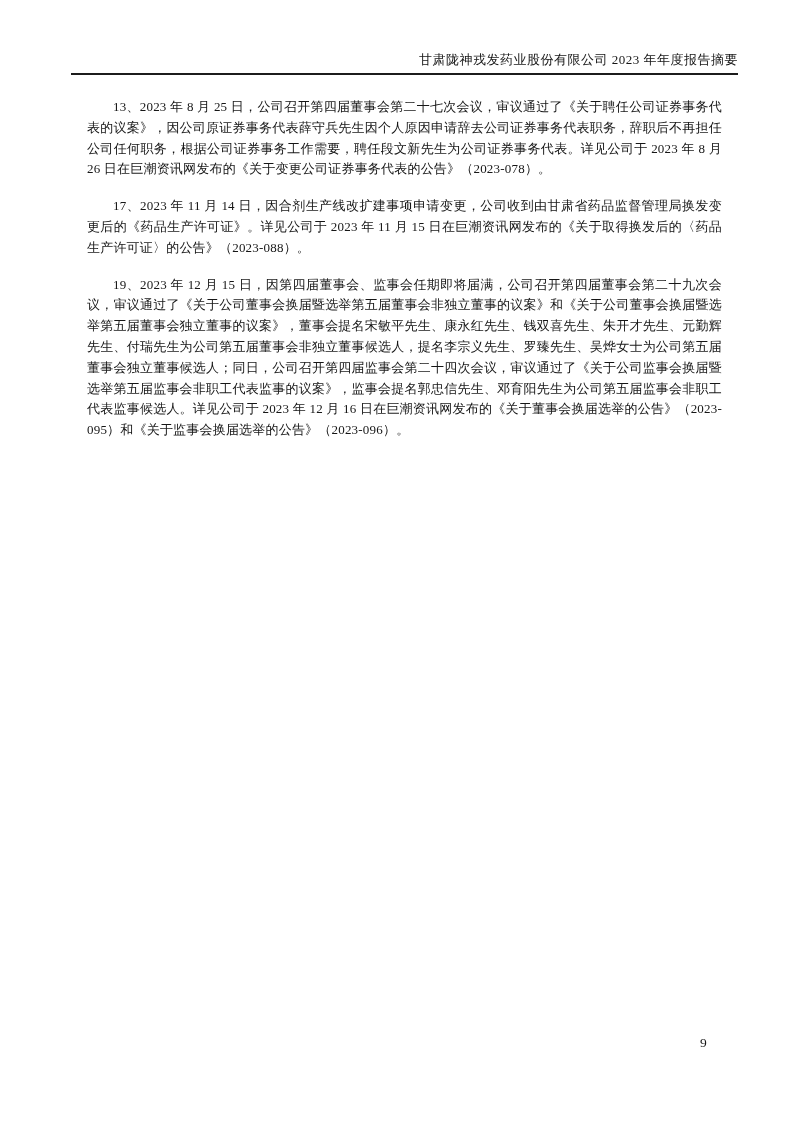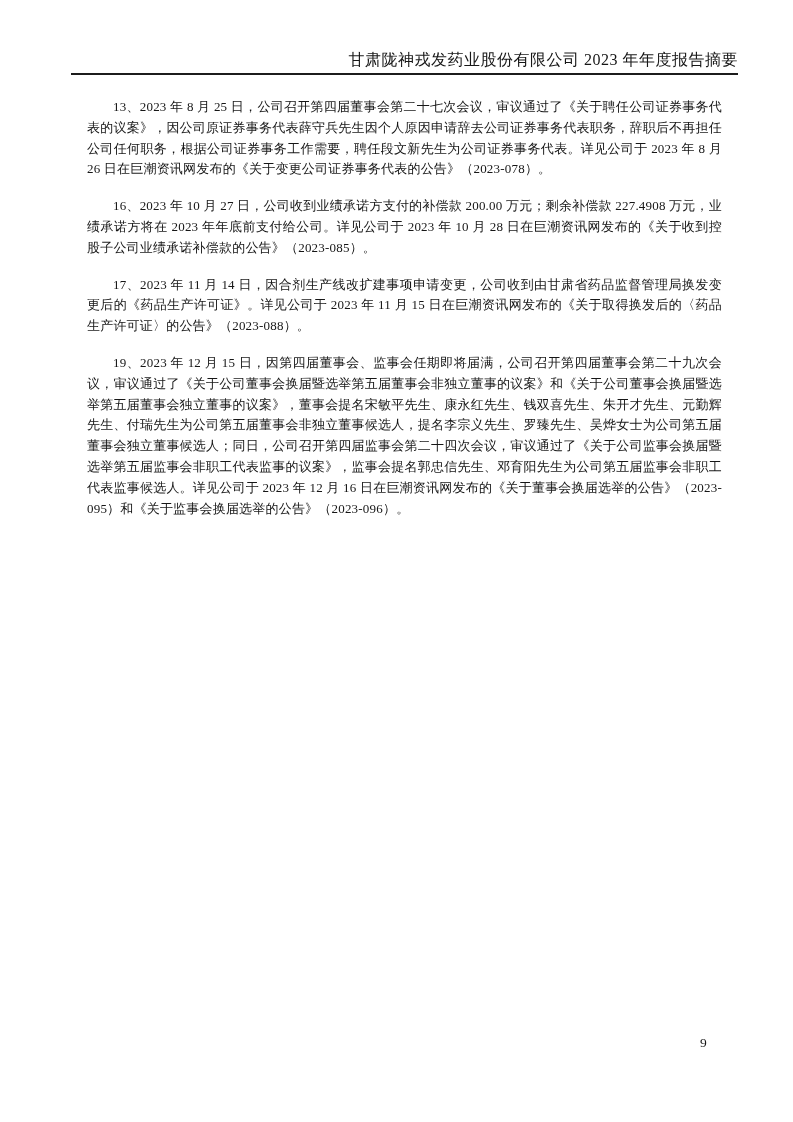--- a/index.html
+++ b/index.html
@@ -15,21 +15,21 @@
     font-family: "Liberation Serif", "DejaVu Serif", serif;
     color: #161616;
     overflow: hidden;
   }
   .header-row {
     position: absolute;
     top: 52px;
     left: 71px;
     right: 55px;
     text-align: right;
-    font-size: 16px;
+    font-size: 13px;
     line-height: 16px;
     padding-bottom: 5px;
     border-bottom: 2px solid #1c1c1c;
     letter-spacing: 0.5px;
     white-space: nowrap;
   }
   .body-block {
     position: absolute;
     top: 81px;
     left: 71px;
@@ -56,20 +56,19 @@
 <body>
 
 <div class="page">
 
   <div class="header-row">
     <span>甘肃陇神戎发药业股份有限公司 2023 年年度报告摘要</span>
   </div>
 
   <div class="body-block">
     <p>13、2023 年 8 月 25 日，公司召开第四届董事会第二十七次会议，审议通过了《关于聘任公司证券事务代表的议案》，因公司原证券事务代表薛守兵先生因个人原因申请辞去公司证券事务代表职务，辞职后不再担任公司任何职务，根据公司证券事务工作需要，聘任段文新先生为公司证券事务代表。详见公司于 2023 年 8 月 26 日在巨潮资讯网发布的《关于变更公司证券事务代表的公告》（2023-078）。</p>
-    <p>16、2023 年 10 月 27 日，公司收到业绩承诺方支付的补偿款 200.00 万元；剩余补偿款 227.4908 万元，业绩承诺方将在 2023 年年底前支付给公司。详见公司于 2023 年 10 月 28 日在巨潮资讯网发布的《关于收到控股子公司业绩承诺补偿款的公告》（2023-085）。</p>
     <p>17、2023 年 11 月 14 日，因合剂生产线改扩建事项申请变更，公司收到由甘肃省药品监督管理局换发变更后的《药品生产许可证》。详见公司于 2023 年 11 月 15 日在巨潮资讯网发布的《关于取得换发后的〈药品生产许可证〉的公告》（2023-088）。</p>
     <p>19、2023 年 12 月 15 日，因第四届董事会、监事会任期即将届满，公司召开第四届董事会第二十九次会议，审议通过了《关于公司董事会换届暨选举第五届董事会非独立董事的议案》和《关于公司董事会换届暨选举第五届董事会独立董事的议案》，董事会提名宋敏平先生、康永红先生、钱双喜先生、朱开才先生、元勤辉先生、付瑞先生为公司第五届董事会非独立董事候选人，提名李宗义先生、罗臻先生、吴烨女士为公司第五届董事会独立董事候选人；同日，公司召开第四届监事会第二十四次会议，审议通过了《关于公司监事会换届暨选举第五届监事会非职工代表监事的议案》，监事会提名郭忠信先生、邓育阳先生为公司第五届监事会非职工代表监事候选人。详见公司于 2023 年 12 月 16 日在巨潮资讯网发布的《关于董事会换届选举的公告》（2023-095）和《关于监事会换届选举的公告》（2023-096）。</p>
   </div>
 
   <div class="page-number">9</div>
 
 </div>
 
 </body></html>

